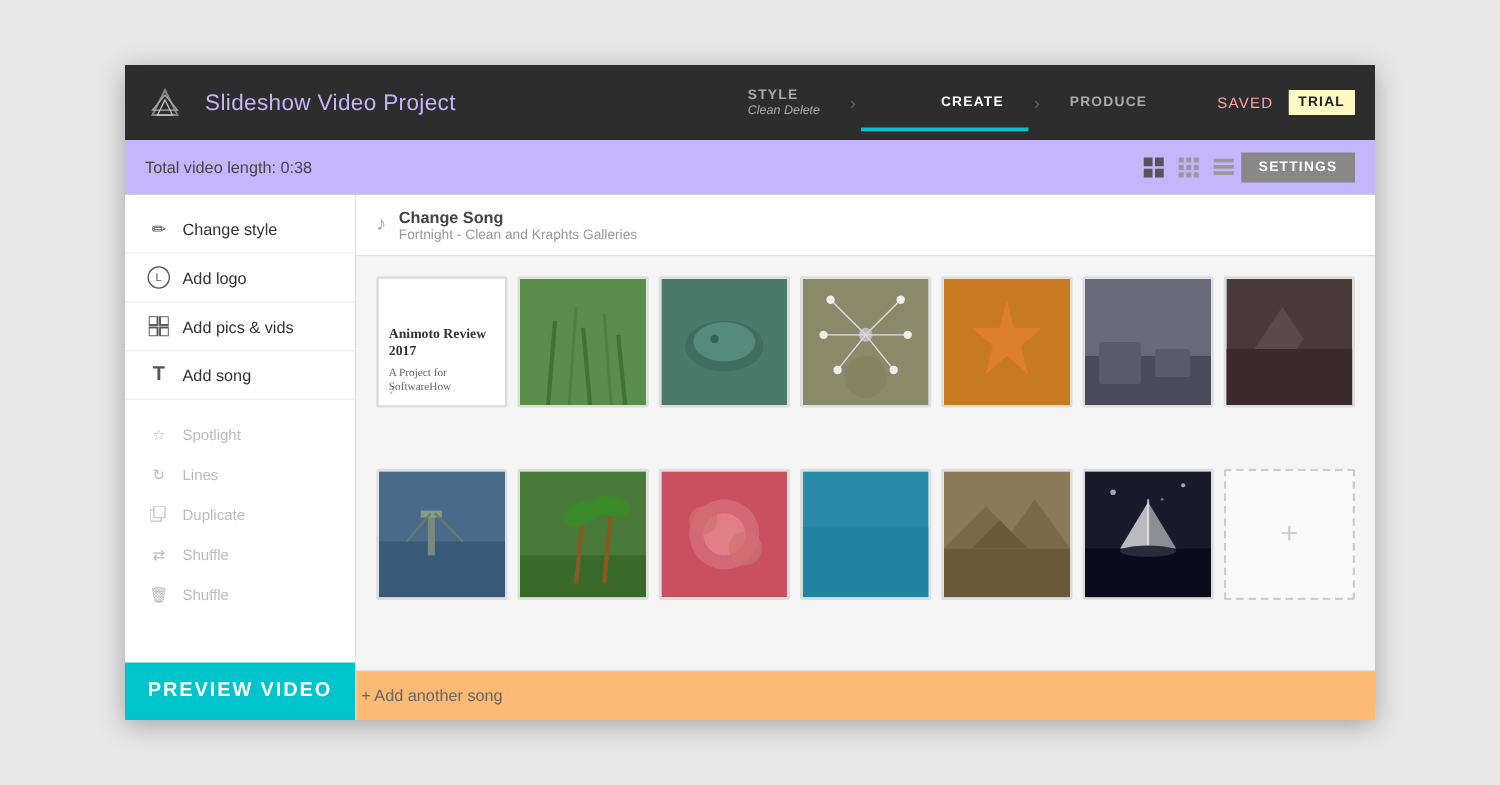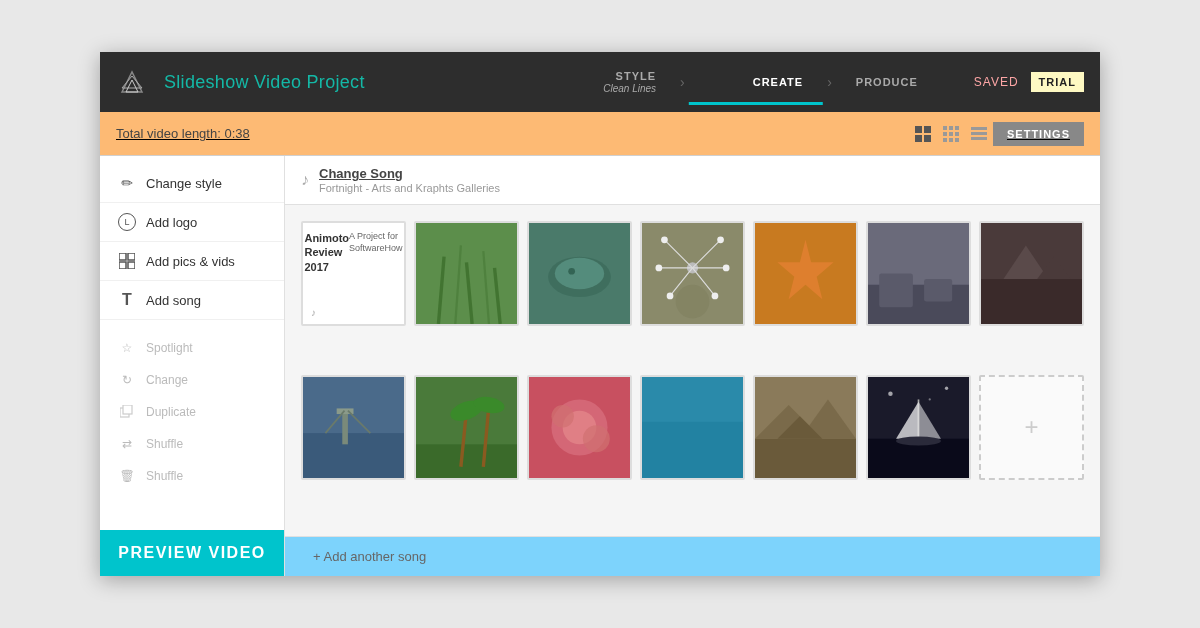--- a/index.html
+++ b/index.html
@@ -28,35 +28,35 @@
     }
     .header-logo {
       width: 32px;
       height: 32px;
       display: flex;
       align-items: center;
       justify-content: center;
       flex-shrink: 0;
     }
     .header-title {
-      color: #14b8a6;
+      color: #c4b5fd;
       font-size: 18px;
       font-weight: 300;
       letter-spacing: 0.3px;
       flex: 1;
     }
     .header-nav {
       display: flex;
       align-items: center;
       gap: 0;
     }
     .nav-item {
       display: flex;
       flex-direction: column;
-      align-items: flex-end;
+      align-items: flex-start;
       padding: 0 20px;
       cursor: pointer;
       position: relative;
     }
     .nav-item-label {
       color: #aaa;
       font-size: 11px;
       font-weight: 600;
       letter-spacing: 1px;
       text-transform: uppercase;
@@ -101,27 +101,26 @@
       background: #fef9c3;
       color: #222;
       font-size: 11px;
       font-weight: 700;
       padding: 4px 8px;
       letter-spacing: 1px;
     }
 
     
     .toolbar {
-      background: #fdba74;
+      background: #c4b5fd;
       height: 44px;
       display: flex;
       align-items: center;
       padding: 5px 16px;
       border-bottom: 1px solid #d0d0d0;
-      text-decoration: underline;
     }
     .toolbar-left {
       flex: 1;
       color: #444;
       font-size: 13px;
     }
     .toolbar-right {
       display: flex;
       align-items: center;
       gap: 2px;
@@ -239,21 +238,20 @@
     }
     .song-icon {
       color: #aaa;
       font-size: 16px;
     }
     .song-info {}
     .song-change {
       font-size: 13px;
       font-weight: 600;
       color: #444;
-      text-decoration: underline;
     }
     .song-details {
       font-size: 11px;
       color: #999;
       margin-top: 1px;
     }
 
     
     .media-grid {
       padding: 16px;
@@ -267,22 +265,23 @@
       border: 2px solid #ddd;
       border-radius: 2px;
       aspect-ratio: 1;
       overflow: hidden;
       position: relative;
       cursor: pointer;
     }
     .media-cell.text-card {
       padding: 8px;
       display: flex;
-      flex-direction: row;
-      justify-content: center;
+      flex-direction: column;
+      justify-content: flex-end;
+      font-family: Liberation Serif, serif;
     }
     .text-card-title {
       font-size: 11px;
       font-weight: 700;
       color: #333;
       line-height: 1.3;
       margin-bottom: 4px;
     }
     .text-card-sub {
       font-size: 9px;
@@ -309,23 +308,23 @@
     }
     
     .img-placeholder {
       width: 100%;
       height: 100%;
       display: block;
     }
 
     
     .add-song-bar {
-      background: #7dd3fc;
+      background: #fdba74;
       border-top: 1px solid #e0e0e0;
-      padding: 12px 28px;
+      padding: 12px 4px;
       cursor: pointer;
       color: #666;
       font-size: 13px;
     }
   </style>
 </head>
 <body>
 
 <div class="app-wrapper">
 
@@ -335,21 +334,21 @@
         <polygon points="4,24 14,4 24,24" stroke="#888" stroke-width="1.5" fill="none"></polygon>
         <polygon points="4,20 14,8 24,20" stroke="#aaa" stroke-width="1" fill="none"></polygon>
         <polygon points="8,24 14,12 20,24" stroke="#ccc" stroke-width="1" fill="none"></polygon>
       </svg>
     </div>
     <div class="header-title">Slideshow Video Project</div>
 
     <div class="header-nav">
       <div class="nav-item">
         <span class="nav-item-label">STYLE</span>
-        <span class="nav-item-sub">Clean Lines</span>
+        <span class="nav-item-sub">Clean Delete</span>
       </div>
       <span class="nav-arrow">›</span>
       <div class="nav-item active">
         <span class="nav-item-label" style="color:#fff;padding-left:44px;">CREATE</span>
       </div>
       <span class="nav-arrow">›</span>
       <div class="nav-item">
         <span class="nav-item-label">PRODUCE</span>
       </div>
     </div>
@@ -427,21 +426,21 @@
         </div>
 
         <div class="sidebar-divider"></div>
 
         <div class="sidebar-secondary-item">
           <span class="sidebar-icon">☆</span>
           <span>Spotlight</span>
         </div>
         <div class="sidebar-secondary-item">
           <span class="sidebar-icon">↻</span>
-          <span>Change</span>
+          <span>Lines</span>
         </div>
         <div class="sidebar-secondary-item">
           <span class="sidebar-icon">
             <svg width="14" height="14" viewBox="0 0 14 14">
                 <rect x="0" y="3" width="9" height="9" stroke="#ccc" stroke-width="1.2" fill="none"></rect>
                 <rect x="3" y="0" width="9" height="9" stroke="#ccc" stroke-width="1.2" fill="white"></rect>
               </svg>
           </span>
           <span>Duplicate</span>
         </div>
@@ -457,21 +456,21 @@
 
       <button class="preview-btn">PREVIEW VIDEO</button>
     </div>
 
     <div class="content-area">
 
       <div class="song-bar">
         <span class="song-icon">♪</span>
         <div class="song-info">
           <div class="song-change">Change Song</div>
-          <div class="song-details">Fortnight - Arts and Kraphts Galleries</div>
+          <div class="song-details">Fortnight - Clean and Kraphts Galleries</div>
         </div>
       </div>
 
       <div class="media-grid">
 
         <div class="media-cell text-card">
           <div class="text-card-title">Animoto Review 2017</div>
           <div class="text-card-sub">A Project for SoftwareHow</div>
           <span class="text-card-icon">♪</span>
         </div>

